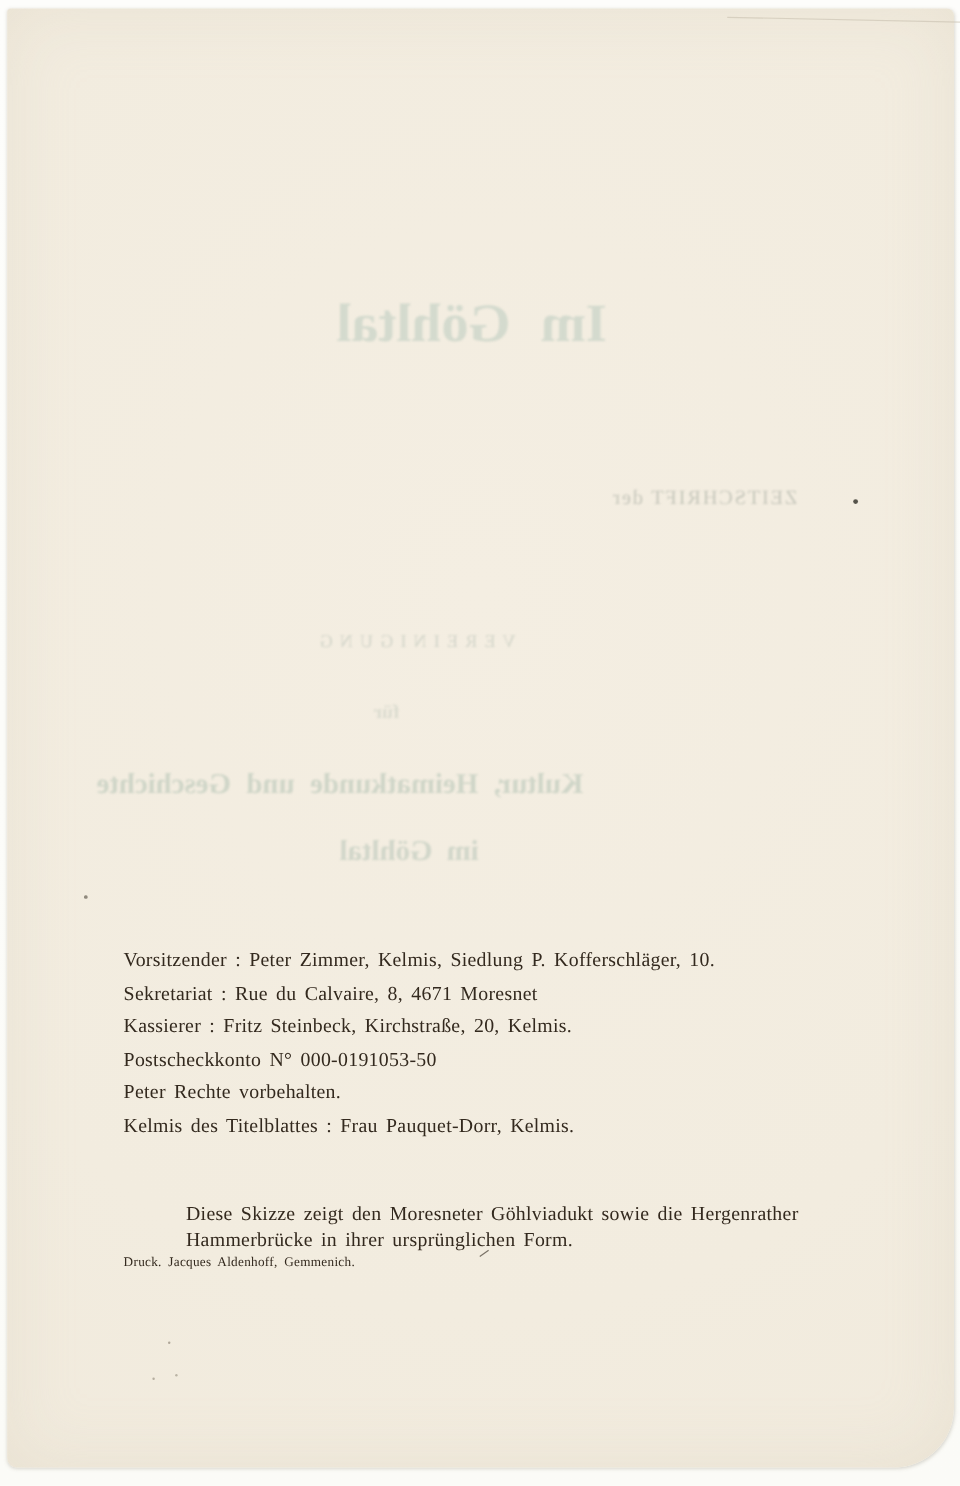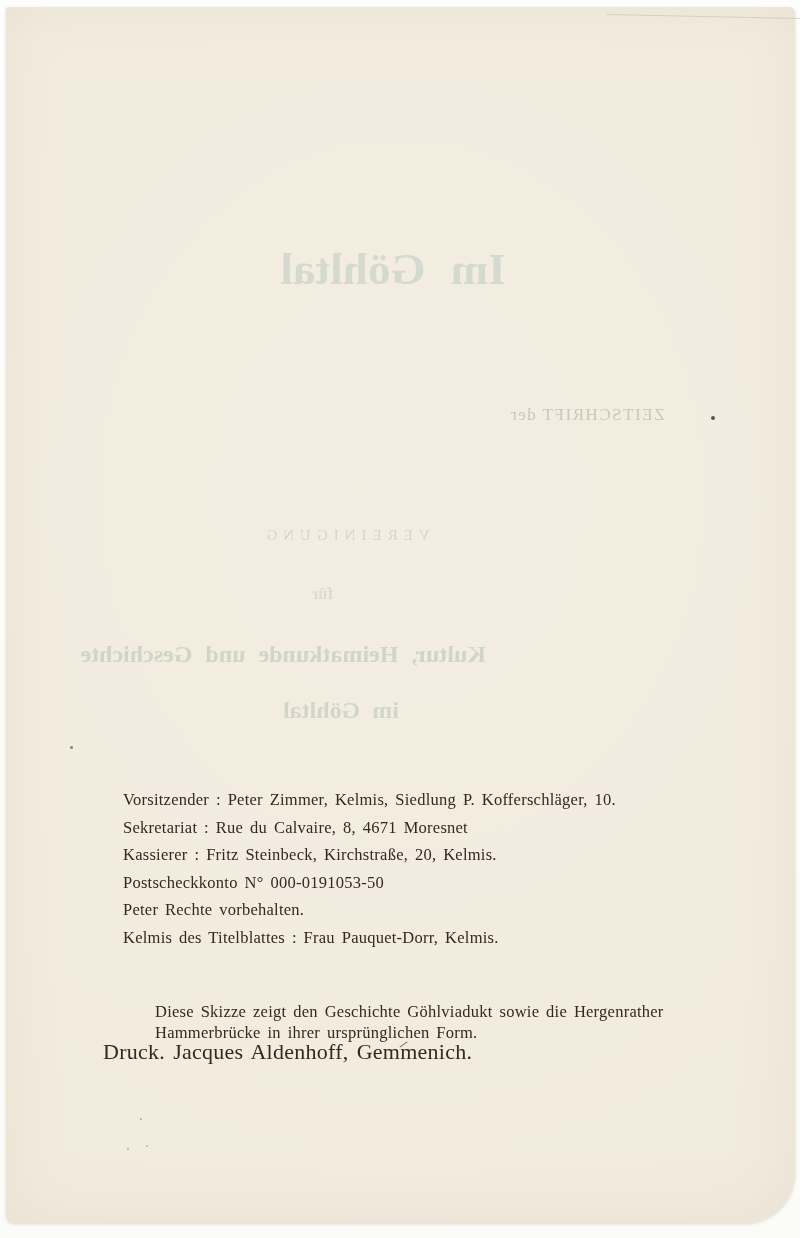--- a/index.html
+++ b/index.html
@@ -70,35 +70,35 @@
   .imprint {
     position: absolute;
     left: 97px; top: 779px;
     width: 620px;
     font-size: 16.5px;
     line-height: 27.5px;
     color: #33291e;
     letter-spacing: 0.25px;
     word-spacing: 2.5px;
   }
-  .imprint .line { white-space: nowrap; margin-left: 20px; }
+  .imprint .line { white-space: nowrap; }
   .note {
     position: absolute;
     left: 149px; top: 995px;
     width: 540px;
     font-size: 16.5px;
     line-height: 20.5px;
     color: #33291e;
     letter-spacing: 0.25px;
     word-spacing: 2.5px;
   }
   .printer {
     position: absolute;
     left: 97px; top: 1035px;
-    font-size: 22px;
+    font-size: 11px;
     line-height: 20px;
     color: #33291e;
     letter-spacing: 0.25px;
     word-spacing: 2.5px;
     white-space: nowrap;
   }
   
   .speck { position: absolute; border-radius: 50%; }
   .speck-a { left: 705px; top: 409px; width: 4px; height: 4px; background: #55534a; }
   .speck-b { left: 64px;  top: 739px; width: 2.5px; height: 2.5px; background: rgba(90,84,72,0.65); }
@@ -135,21 +135,21 @@
     <div class="imprint">
       <div class="line">Vorsitzender : Peter Zimmer, Kelmis, Siedlung P. Kofferschläger, 10.</div>
       <div class="line">Sekretariat : Rue du Calvaire, 8, 4671 Moresnet</div>
       <div class="line">Kassierer : Fritz Steinbeck, Kirchstraße, 20, Kelmis.</div>
       <div class="line">Postscheckkonto N° 000-0191053-50</div>
       <div class="line">Peter Rechte vorbehalten.</div>
       <div class="line">Kelmis des Titelblattes : Frau Pauquet-Dorr, Kelmis.</div>
     </div>
 
     <div class="note">
-      <div class="line">Diese Skizze zeigt den Geschichte Göhlviadukt sowie die Hergenrather</div>
+      <div class="line">Diese Skizze zeigt den Moresneter Göhlviadukt sowie die Hergenrather</div>
       <div class="line">Hammerbrücke in ihrer ursprünglichen Form.</div>
     </div>
 
     <div class="printer">Druck. Jacques Aldenhoff, Gemmenich.</div>
 
     <div class="speck speck-a"></div>
     <div class="speck speck-b"></div>
     <div class="speck speck-c"></div>
     <div class="speck speck-d"></div>
     <div class="speck speck-e"></div>

